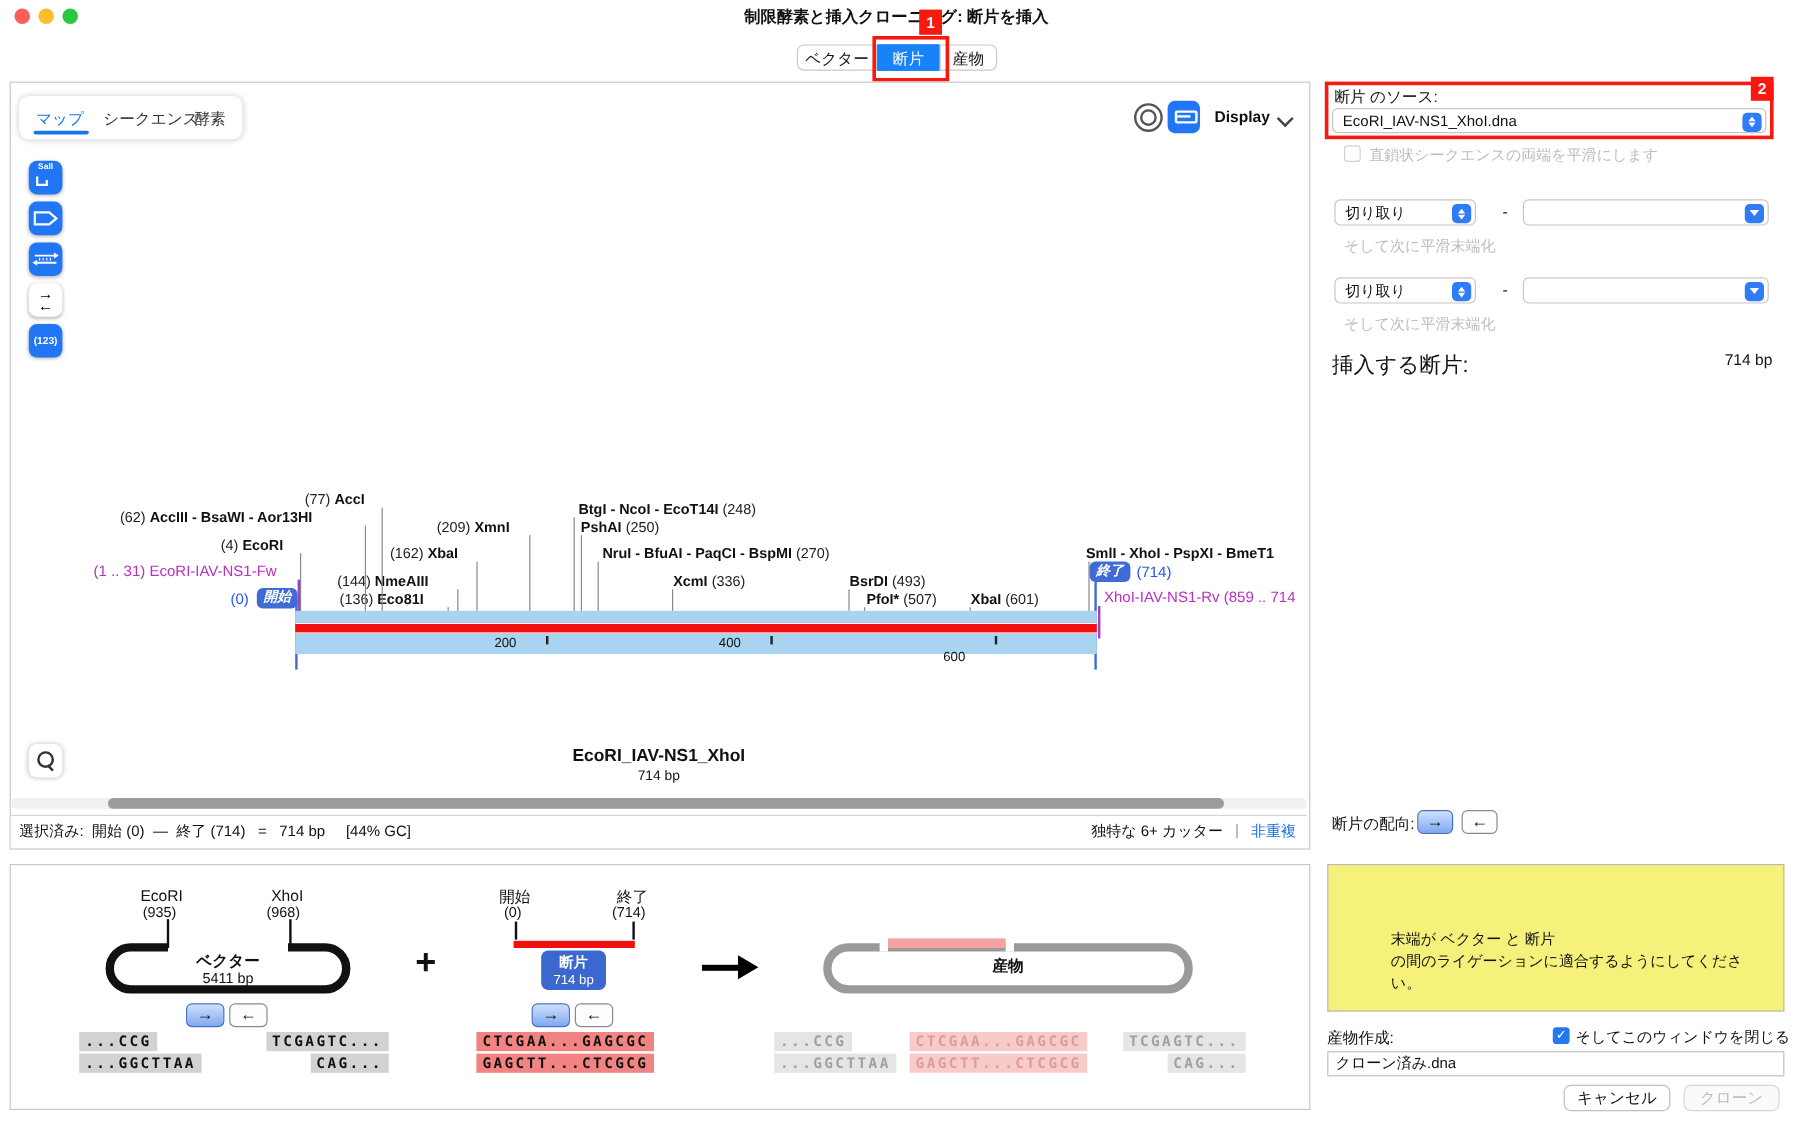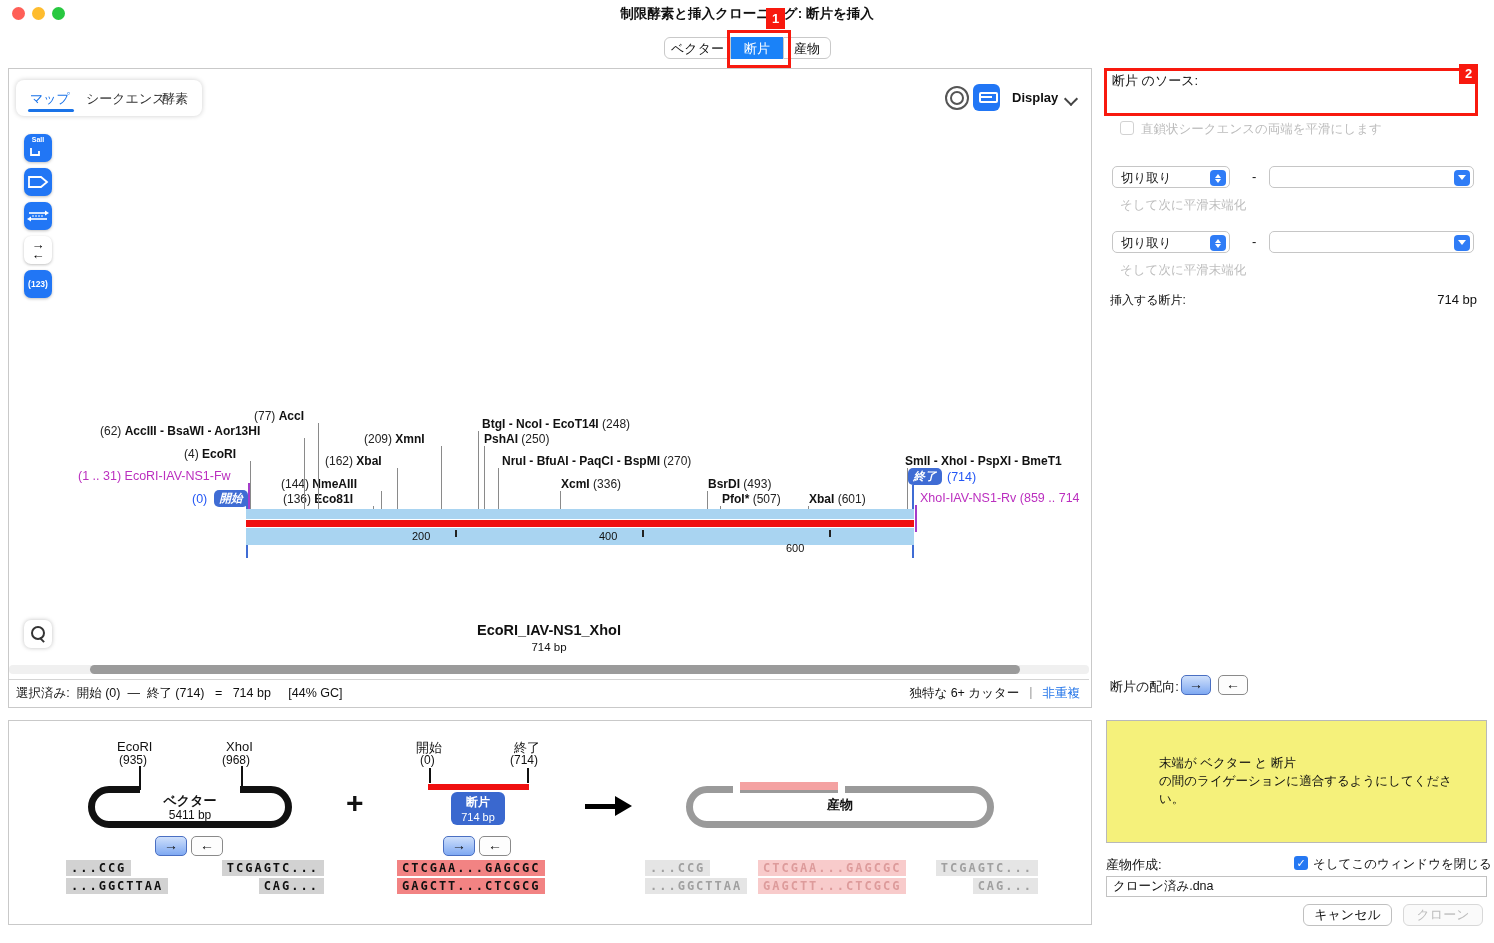--- a/index.html
+++ b/index.html
@@ -233,20 +233,27 @@
     <div><span class="seqline" style="background:#f8cbcb;">GAGCTT...CTCGCG</span></div>
   </div>
   <div class="abs mono" style="left:926px;top:860px;width:112px;text-align:right;color:#a0a0a0;">
     <div><span class="seqline" style="background:#e5e5e5;">TCGAGTC...</span></div>
     <div><span class="seqline" style="background:#e5e5e5;">CAG...</span></div>
   </div>
 
   <div class="abs" style="left:1104px;top:68px;width:374px;height:48px;border:3px solid #f8190e;box-sizing:border-box;"></div>
   <div class="badge-red" style="left:1459px;top:64px;width:19px;height:20px;">2</div>
   <div class="abs" style="left:1112px;top:72px;font-size:13px;">断片 のソース:</div>
+  <div class="selectbox" style="left:1110px;top:90px;width:362px;height:21px;">
+    <div style="padding:2.5px 0 0 8px;font-size:12.5px;">EcoRI_IAV-NS1_XhoI.dna</div>
+    <div class="stepper">
+        <div class="tri-up"></div>
+        <div class="tri-dn"></div>
+      </div>
+  </div>
   <div class="chk" style="left:1120px;top:121px;border:1.5px solid #d2d2d2;background:#fff;"></div>
   <div class="graytxt" style="left:1141px;top:121px;">直鎖状シークエンスの両端を平滑にします</div>
 
   <div class="selectbox" style="left:1112px;top:166px;width:118px;height:22px;">
     <div style="padding:3px 0 0 8px;font-size:12.5px;">切り取り</div>
     <div class="stepper" style="top:3px;">
         <div class="tri-up"></div>
         <div class="tri-dn"></div>
       </div>
   </div>
@@ -266,29 +273,29 @@
       </div>
   </div>
   <div class="abs" style="left:1252px;top:234px;font-size:13px;">-</div>
   <div class="selectbox" style="left:1269px;top:231px;width:205px;height:22px;">
     <div class="stepper" style="top:2.5px;">
         <div class="tri-dn" style="border-top-width:5.5px;border-left-width:4.5px;border-right-width:4.5px;"></div>
       </div>
   </div>
   <div class="graytxt" style="left:1120px;top:262px;">そして次に平滑末端化</div>
 
-  <div class="abs" style="left:1110px;top:292px;font-size:12px;">挿入する断片:</div>
+  <div class="abs" style="left:1110px;top:292px;font-size:18px;">挿入する断片:</div>
   <div class="abs" style="left:1390px;top:292px;width:87px;text-align:right;font-size:13px;">714 bp</div>
 
   <div class="abs" style="left:1110px;top:678px;font-size:13px;">断片の配向:</div>
   <div class="arrbtn sel" style="left:1181px;top:675px;width:30px;">→</div>
   <div class="arrbtn" style="left:1218px;top:675px;width:30px;">←</div>
 
   <div class="abs" style="left:1106px;top:720px;width:381px;height:123px;background:#f5f17b;border:1px solid #b9b9b9;box-sizing:border-box;">
-    <div style="padding:33px 10px 0 52px;font-size:12.5px;line-height:18px;white-space:pre-line;">末端が ベクター と 断片
+    <div style="padding:33px 10px 0 52px;font-size:12.5px;line-height:18px;white-space:pre-line;margin-top:20px;">末端が ベクター と 断片
 の間のライゲーションに適合するようにしてくださ
 い。</div>
   </div>
 
   <div class="abs" style="left:1106px;top:856px;font-size:13px;">産物作成:</div>
   <div class="chk" style="left:1294px;top:856px;background:#2578f2;color:#fff;text-align:center;font-size:11px;line-height:14px;">✓</div>
   <div class="abs" style="left:1313px;top:856px;font-size:12.5px;">そしてこのウィンドウを閉じる</div>
   <div class="abs" style="left:1106px;top:876px;width:381px;height:21px;border:1px solid #c2c2c2;background:#fff;box-sizing:border-box;font-size:12.5px;line-height:19px;padding-left:6px;">クローン済み.dna</div>
   <div class="abs" style="left:1303px;top:904px;width:89px;height:22px;border:1px solid #c0c0c0;border-radius:6px;background:#fff;box-sizing:border-box;text-align:center;font-size:13px;line-height:20px;">キャンセル</div>
   <div class="abs" style="left:1403px;top:904px;width:80px;height:22px;border:1px solid #d8d8d8;border-radius:6px;background:#fafafa;box-sizing:border-box;text-align:center;font-size:13px;line-height:20px;color:#bdbdbd;">クローン</div>

